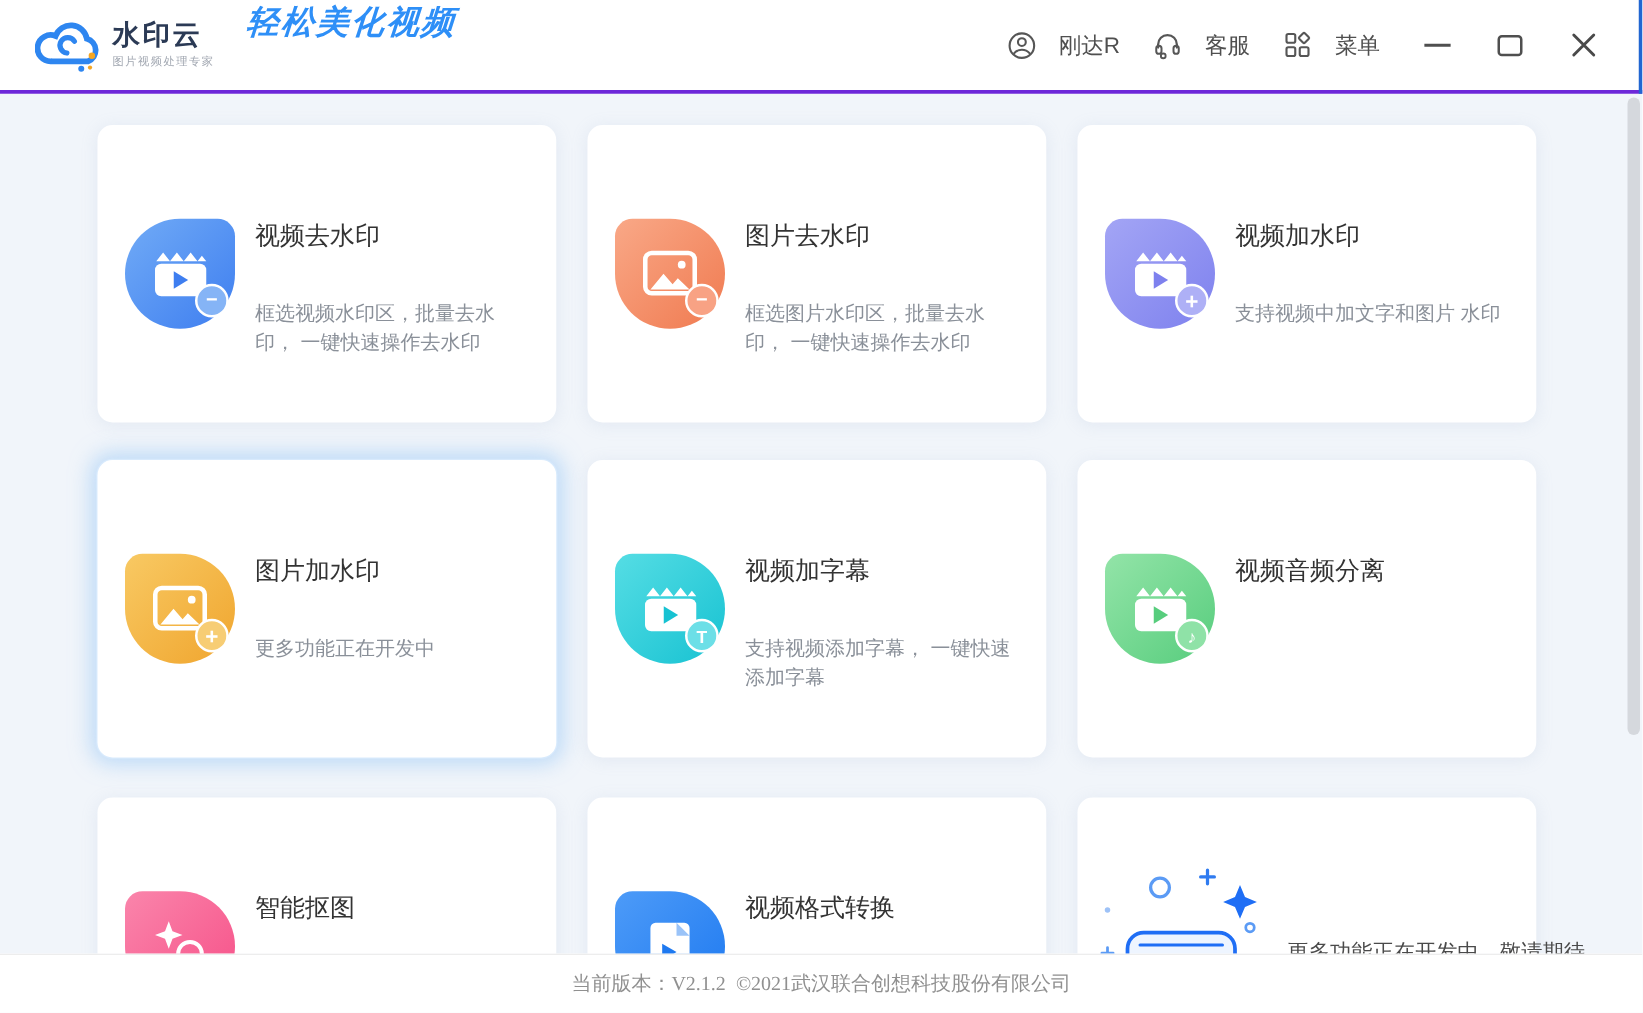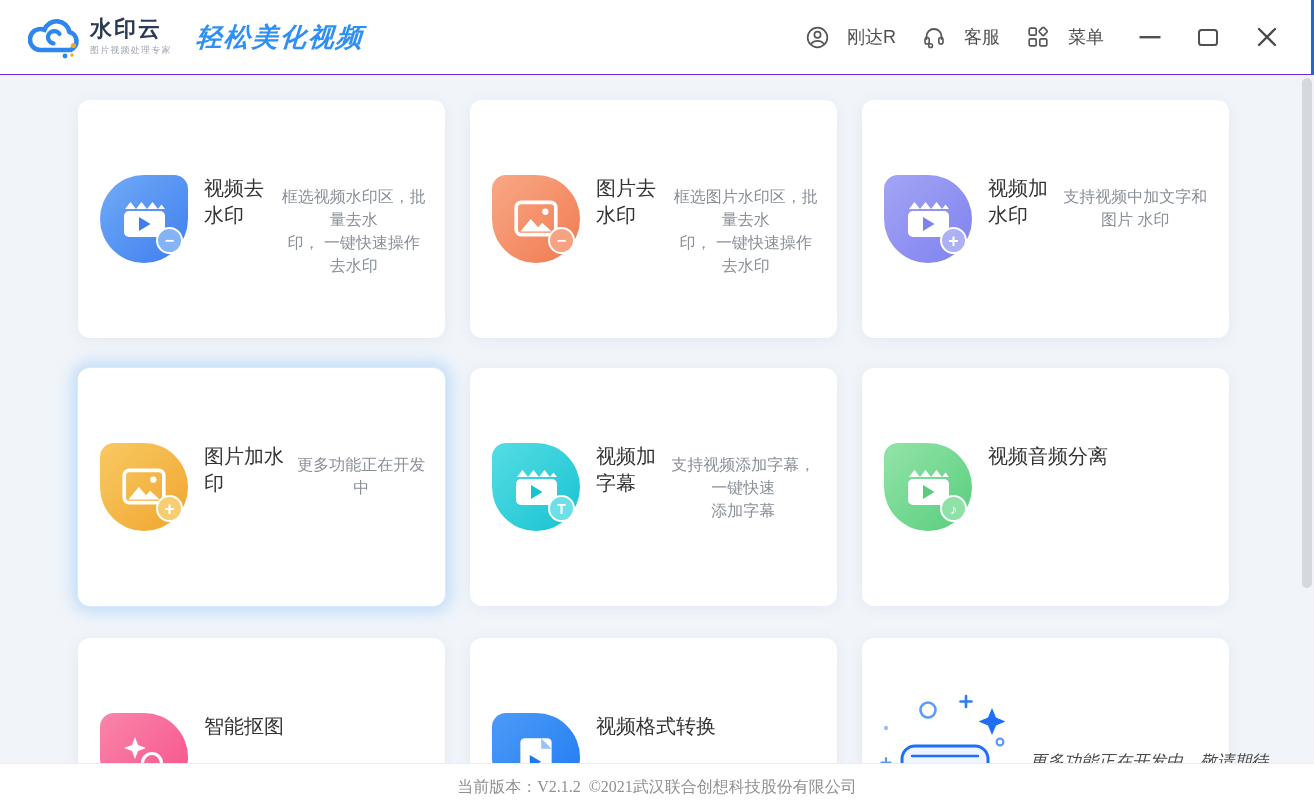--- a/index.html
+++ b/index.html
@@ -1,21 +1,21 @@
 <!DOCTYPE html>
 <html><head>
 <meta charset="utf-8">
 <style>
   * { margin:0; padding:0; box-sizing:border-box; }
   html,body { width:1314px; height:810px; overflow:hidden;
     font-family:"Liberation Sans","DejaVu Sans",sans-serif; background:#fff; position:relative; }
 
   
   .titlebar { position:absolute; top:0; left:0; width:1314px; height:75px; background:#fff;
-    display:flex; align-items:center; padding:0 34px 0 28px; border-bottom:1px solid #6d28d9; z-index:5; }
+    display:flex; padding:0 34px 0 28px; border-bottom:3px solid #6d28d9; z-index:5; }
   .logo { display:flex; align-items:center; }
   .logo-txt { margin-left:8px; display:flex; flex-direction:column; }
   .logo-name { font-size:22px; font-weight:bold; color:#2b3a55; letter-spacing:2px; line-height:24px; }
   .logo-sub { font-size:9px; color:#a0a6b0; letter-spacing:1.2px; margin-top:3px; }
   .tagline { margin-left:24px; font-size:26px; font-weight:bold; font-style:italic;
     color:#2e8ff7; font-family:"DejaVu Serif","Liberation Serif",serif; transform:skewX(-4deg); letter-spacing:2px; }
   .hdr-right { margin-left:auto; display:flex; align-items:center; }
   .hdr-item { display:flex; align-items:center; gap:18px; font-size:18px; color:#4f4f4f; cursor:pointer; }
   .hdr-item + .hdr-item { margin-left:26px; }
   .winbtn { margin-left:34px; display:flex; align-items:center; justify-content:center; cursor:pointer; }
@@ -48,27 +48,27 @@
   .badge { position:absolute; right:5px; bottom:9px; width:27px; height:27px; border-radius:50%;
     border:2px solid #fff; display:flex; align-items:center; justify-content:center;
     color:#fff; font-weight:bold; font-size:16px; line-height:1; }
   .b1 { background:#85b4f6; } .b2 { background:#f8a284; } .b3 { background:#aeb0f6; }
   .b4 { background:#f7cd74; } .b5 { background:#6cdfe7; } .b6 { background:#8fe2a7; }
   .badge-minus::before { content:"−"; }
   .badge-plus::before  { content:"+"; font-size:18px; }
   .badge-text::before  { content:"T"; font-size:14px; }
   .badge-music::before { content:"♪"; font-size:14px; }
 
-  .card-text { flex:1; display:flex; flex-direction:row; align-self:center;
-    height:96px; padding-top:4px; }
+  .card-text { flex:1; display:flex; flex-direction:column; align-self:center;
+    height:96px; padding-top:4px;gap:28px; }
   .card-title { font-size:20px; color:#333; }
-  .card-desc { font-size:16px; color:#8a9099; line-height:23px; margin-top:10px; white-space:pre-line;text-align:center; }
+  .card-desc { font-size:16px; color:#8a9099; line-height:23px; margin-top:10px; white-space:pre-line; }
 
   .coming-illu { position:absolute; left:14px; top:52px; }
-  .coming-text { position:absolute; left:168px; top:112px; font-size:17px; color:#4a4a4a; white-space:nowrap;font-style:italic; }
+  .coming-text { position:absolute; left:168px; top:112px; font-size:17px; color:#4a4a4a; white-space:nowrap; }
 
   
   .footer { position:absolute; bottom:0; left:0; width:1314px; height:47px; background:#fff;
     border-top:1px solid #ededed; display:flex; align-items:center; justify-content:center;
     font-size:16px; color:#909090; gap:8px; z-index:5;font-family:Liberation Serif, serif; }
 
   
   .scrollbar { position:absolute; right:2px; top:78px; bottom:47px; width:10px; z-index:6; }
   .scroll-thumb { width:10px; height:510px; border-radius:5px; background:#d5d8dd; }
 

